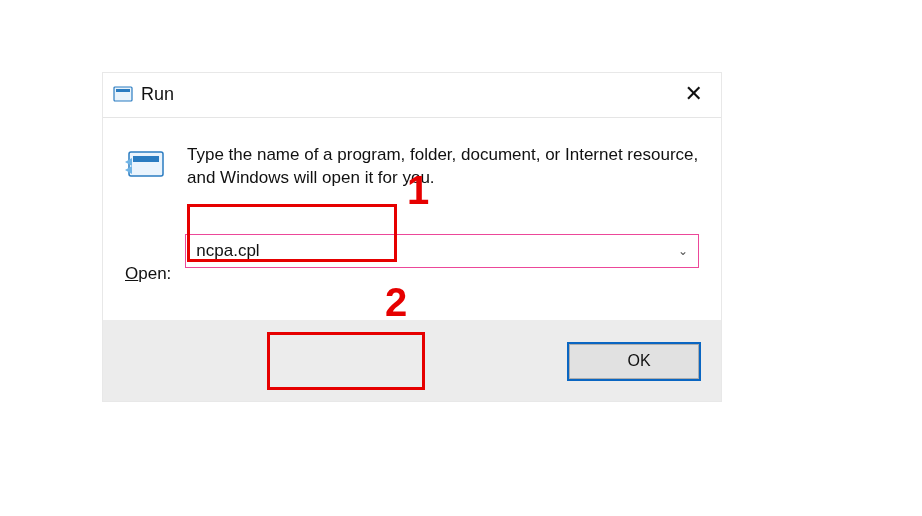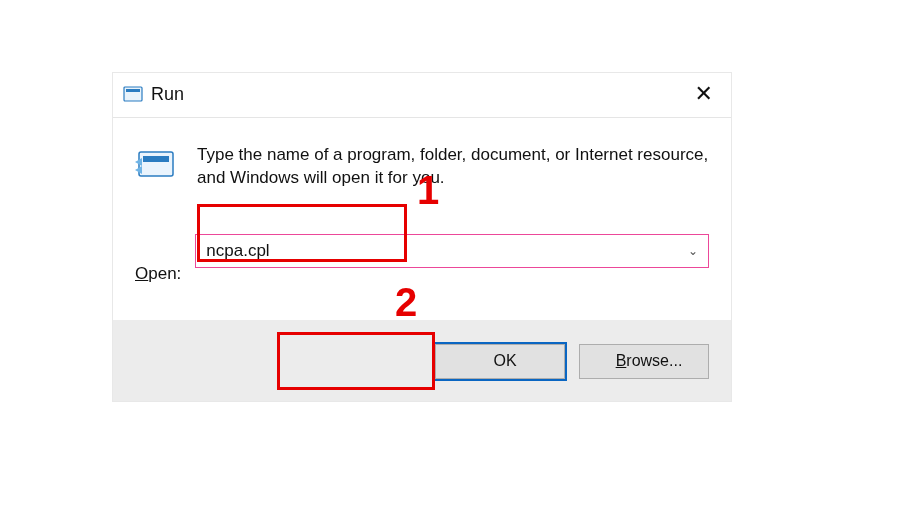--- a/index.html
+++ b/index.html
@@ -5,21 +5,21 @@
     * { box-sizing: border-box; margin: 0; padding: 0; }
     body {
       font-family: "Segoe UI", Tahoma, sans-serif;
       background: #fff;
       width: 922px;
       height: 516px;
       position: relative;
     }
     .dialog {
       position: absolute;
-      left: 112px;
+      left: 102px;
       top: 72px;
       width: 620px;
       background: #fff;
       border: 1px solid #e8e8e8;
     }
     .titlebar {
       display: flex;
       align-items: center;
       padding: 6px 10px 8px 10px;
       height: 44px;
@@ -179,18 +179,17 @@
         <span class="combo-chevron">⌄</span>
       </div>
 
       <div class="annot-box" style="left:62px; top:-14px; width:210px; height:58px;"></div>
       <div class="annot-num" style="left:282px; top:-50px;">1</div>
     </div>
   </div>
 
   <div class="footer">
     <button class="btn default">OK</button>
-    <button class="btn"><u>B</u><span>rowse...</span></button>
 
     <div class="annot-box" style="left:164px; top:12px; width:158px; height:58px;"></div>
     <div class="annot-num" style="left:282px; top:-40px;">2</div>
   </div>
 </div>
 
 </body></html>

